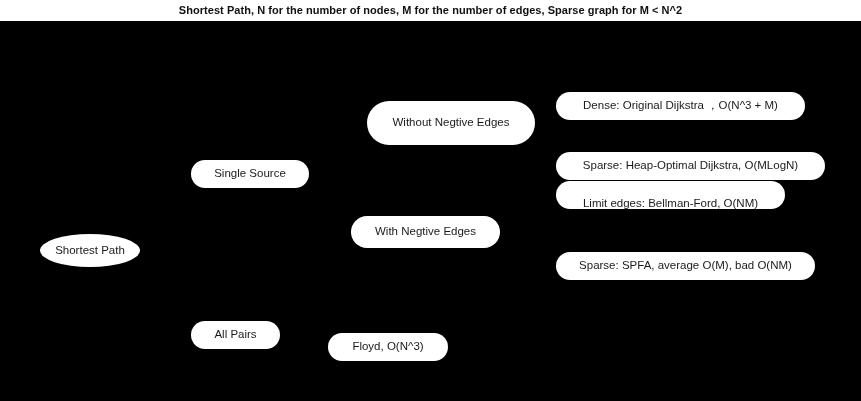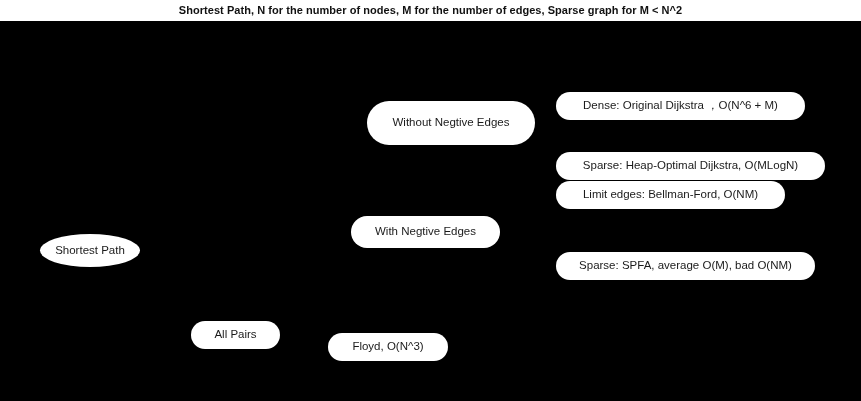--- a/index.html
+++ b/index.html
@@ -114,39 +114,42 @@
         <line x1="280" y1="313" x2="320" y2="313" stroke="#000000"></line>
         <line x1="519" y1="93" x2="556" y2="84" stroke="#000000"></line>
         <line x1="519" y1="93" x2="556" y2="144" stroke="#000000"></line>
         <line x1="500" y1="208" x2="556" y2="173" stroke="#000000"></line>
         <line x1="500" y1="208" x2="556" y2="244" stroke="#000000"></line>
       </svg>
 
   <div class="node ellipse" style="left: 40px; top: 212px; width: 100px; height: 33px; background: rgb(255, 255, 255); color: rgb(26, 26, 26); justify-content: center;">
         <span class="node-label">Shortest Path</span>
       </div>
+      <div class="node pill" style="left: 191px; top: 138px; width: 118px; height: 28px; background: rgb(255, 255, 255); color: rgb(26, 26, 26);">
+        <span class="node-label">Single Source</span>
+      </div>
       <div class="node pill" style="left: 191px; top: 299px; width: 89px; height: 28px; background: rgb(255, 255, 255); color: rgb(26, 26, 26);">
         <span class="node-label">All Pairs</span>
       </div>
       <div class="node pill" style="left: 367px; top: 79px; width: 168px; height: 44px; background: rgb(255, 255, 255); color: rgb(26, 26, 26);">
         <span class="node-label">Without Negtive Edges</span>
       </div>
       <div class="node pill" style="left: 351px; top: 194px; width: 149px; height: 32px; background: rgb(255, 255, 255); color: rgb(26, 26, 26);">
         <span class="node-label">With Negtive Edges</span>
       </div>
       <div class="node pill" style="left: 328px; top: 299px; width: 120px; height: 28px; background: rgb(255, 255, 255); color: rgb(26, 26, 26); margin-top: 12px;">
         <span class="node-label">Floyd, O(N^3)</span>
       </div>
       <div class="node pill" style="left: 556px; top: 70px; width: 249px; height: 28px; background: rgb(255, 255, 255); color: rgb(26, 26, 26);">
-        <span class="node-label">Dense: Original Dijkstra ，O(N^6 + M)</span>
+        <span class="node-label">Dense: Original Dijkstra ，O(N^3 + M)</span>
       </div>
       <div class="node pill" style="left: 556px; top: 130px; width: 269px; height: 28px; background: rgb(255, 255, 255); color: rgb(26, 26, 26);">
         <span class="node-label">Sparse: Heap-Optimal Dijkstra, O(MLogN)</span>
       </div>
-      <div class="node pill" style="left: 556px; top: 159px; width: 229px; height: 28px; background: rgb(255, 255, 255); color: rgb(26, 26, 26);">
+      <div class="node pill" style="left: 556px; top: 159px; width: 229px; height: 28px; background: rgb(255, 255, 255); color: rgb(26, 26, 26); align-items: flex-end;">
         <span class="node-label">Limit edges: Bellman-Ford, O(NM)</span>
       </div>
       <div class="node pill" style="left: 556px; top: 230px; width: 259px; height: 28px; background: rgb(255, 255, 255); color: rgb(26, 26, 26);">
         <span class="node-label">Sparse: SPFA, average O(M), bad O(NM)</span>
       </div>
     </div>
 
 </div>
 
 </body></html>

